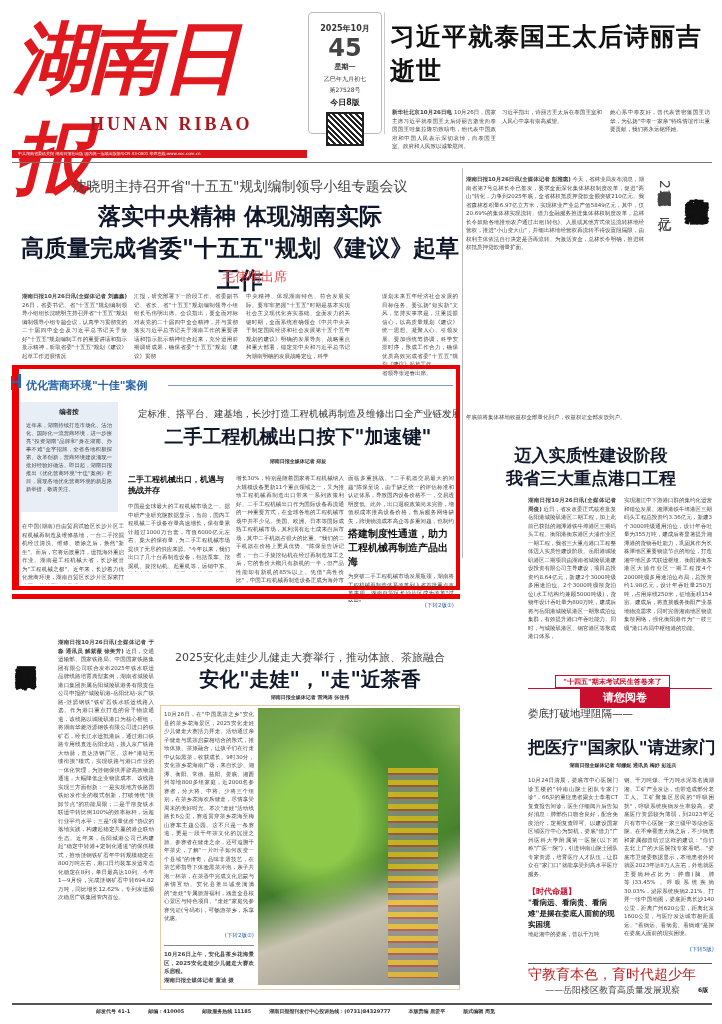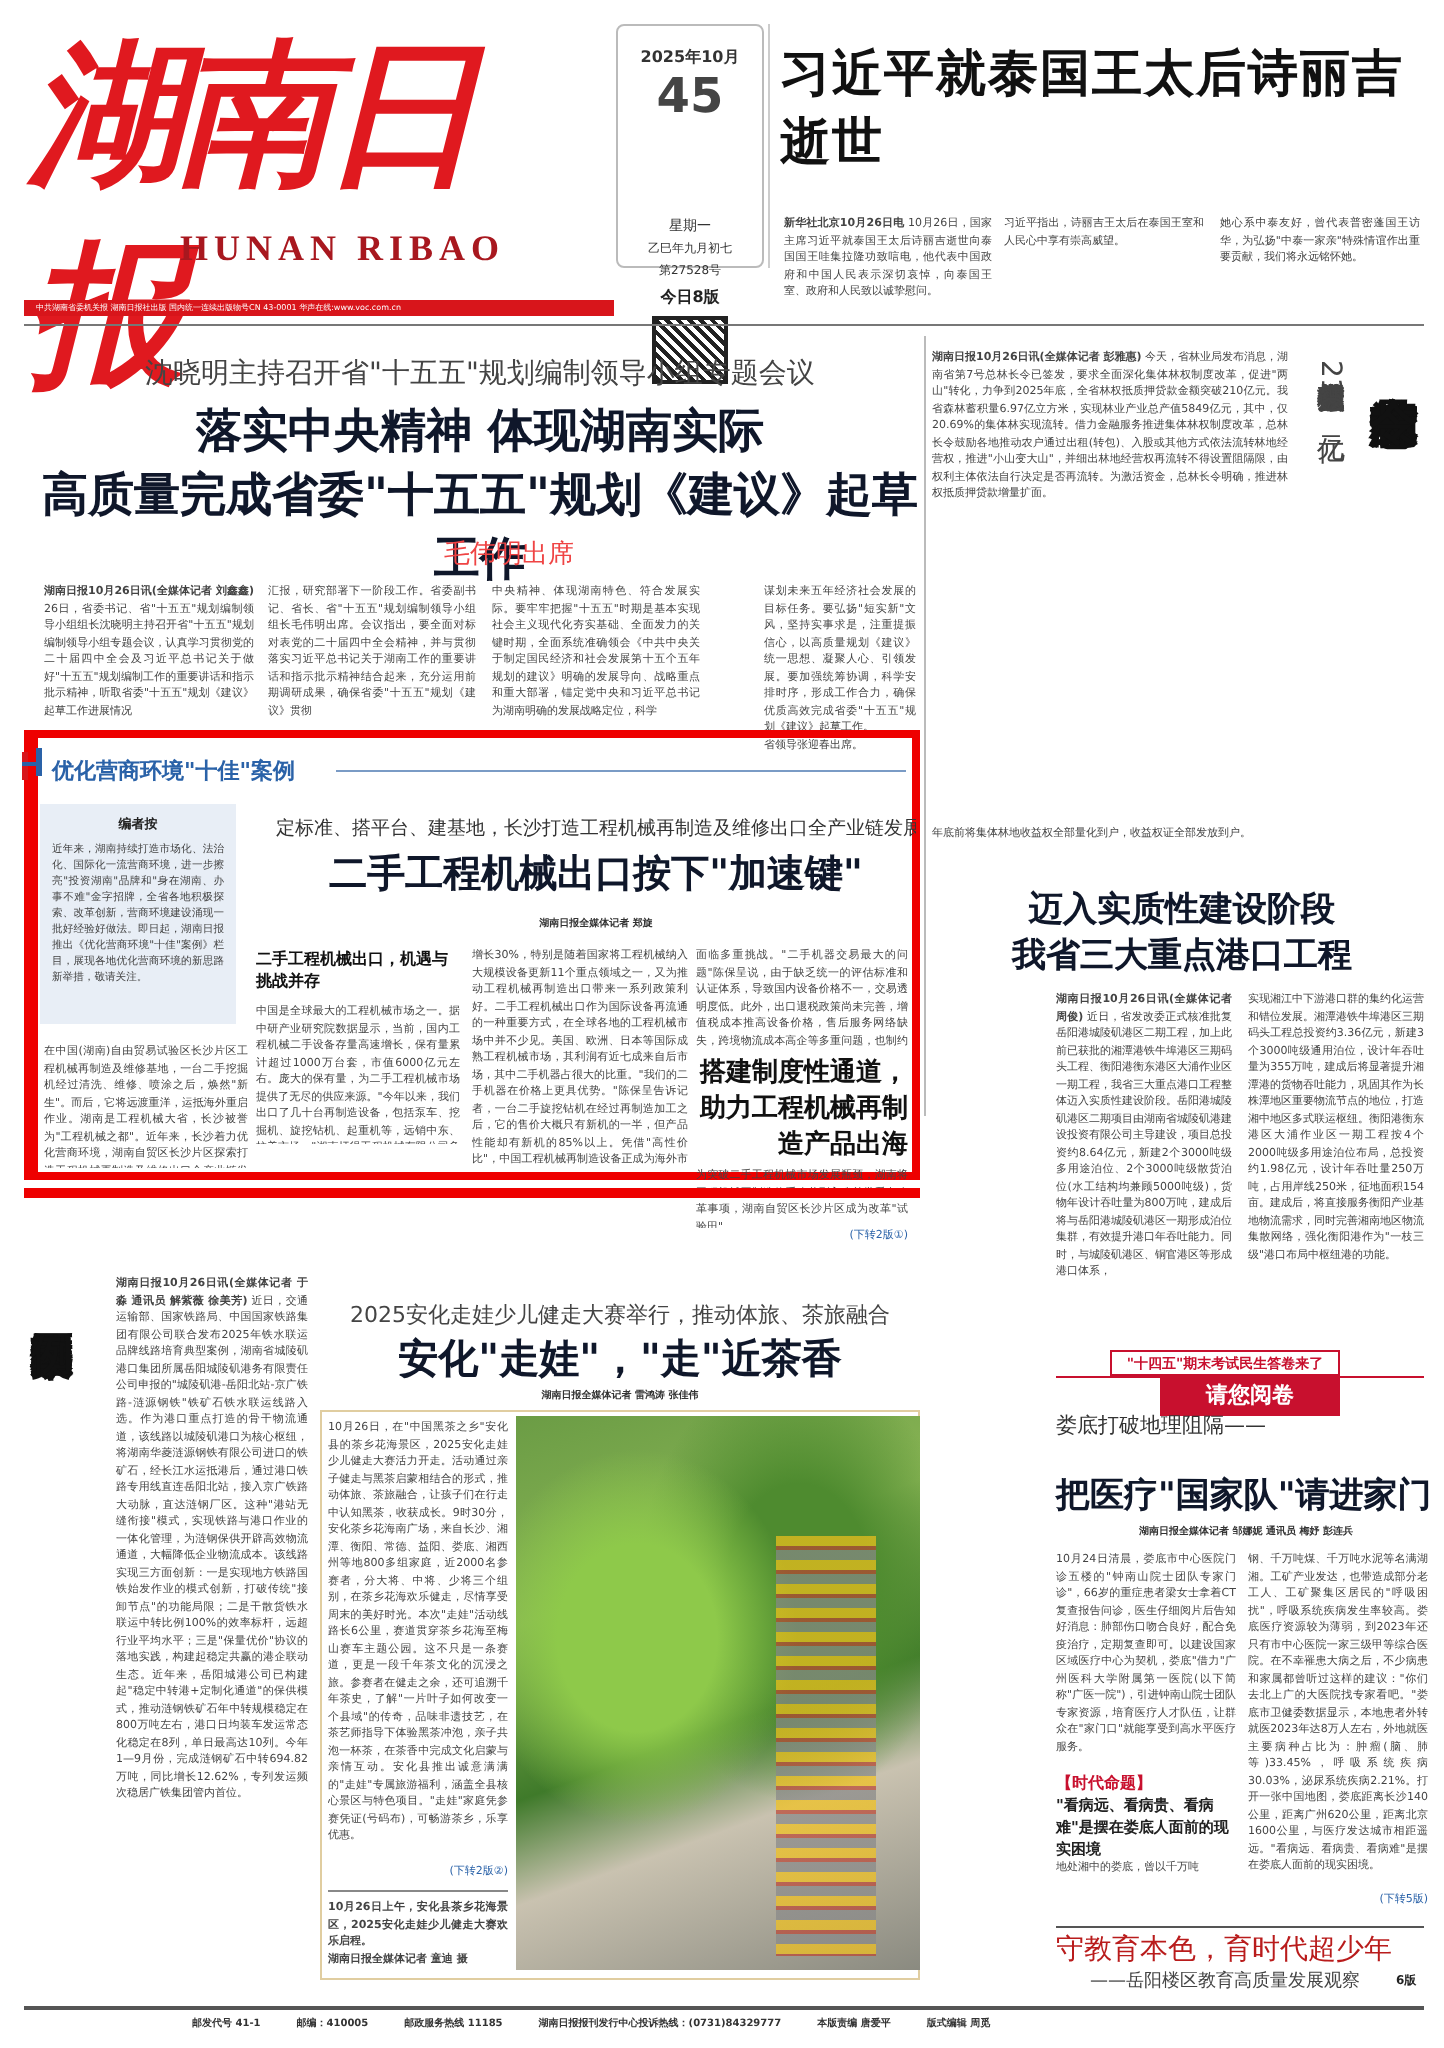--- a/index.html
+++ b/index.html
@@ -3,21 +3,21 @@
 <meta charset="utf-8">
 <style>
   * { box-sizing: border-box; margin: 0; padding: 0; }
   body { width: 722px; height: 1024px; background: #fff; font-family: "DejaVu Sans", sans-serif; color: #222; position: relative; overflow: hidden; }
   .abs { position: absolute; }
   .masthead-logo { left: 14px; top: 8px; width: 280px; height: 100px; color: #e0191f; font-family: "DejaVu Serif", serif; font-size: 78px; font-weight: bold; font-style: italic; letter-spacing: -4px; line-height: 100px; }
   .masthead-en { left: 90px; top: 114px; color: #a8181f; font-family: "Liberation Serif", serif; font-weight: bold; font-size: 18px; letter-spacing: 3px; }
   .datebox { left: 308px; top: 12px; width: 74px; height: 122px; border: 1px solid #bbb; border-radius: 4px; text-align: center; background: #fff; }
   .datebox .ym { font-size: 8px; margin-top: 10px; color: #333; font-weight: bold; }
   .datebox .day { font-size: 24px; font-weight: bold; color: #444; line-height: 28px; }
-  .datebox .wk { font-size: 7px; color: #333; font-weight: normal; margin-top: 46px; }
+  .datebox .wk { font-size: 7px; color: #333; font-weight: bold; }
   .datebox .lunar { font-size: 6px; color: #333; line-height: 8px; margin-top: 3px; }
   .datebox .pages { font-size: 8px; font-weight: bold; margin-top: 3px; }
   .qr { width: 38px; height: 34px; margin: 4px auto 0; background: repeating-linear-gradient(45deg,#222 0 2px,#fff 2px 4px), #222; border: 2px solid #222; }
   .redbar { left: 12px; top: 150px; width: 295px; height: 8px; background: #d8151b; color: #fff; font-size: 4px; line-height: 8px; padding-left: 6px; white-space: nowrap; overflow: hidden; }
   .lead-title { left: 390px; top: 20px; width: 325px; font-family: "DejaVu Sans", sans-serif; font-weight: bold; font-size: 25px; line-height: 34px; color: #111; letter-spacing: 1px; }
   .smalltext { font-size: 5.5px; line-height: 8.5px; color: #444; text-align: justify; }
   .col { position: absolute; }
   .divider-h { position: absolute; height: 1px; background: #888; }
   .kicker { font-size: 14px; color: #444; text-align: center; }
   .headline { font-weight: bold; color: #0f172a; text-align: center; }
@@ -118,21 +118,21 @@
 <div class="abs byline" style="left:138px; top:458px; width:320px;">湖南日报全媒体记者 郑旋</div>
 
 <div class="col smalltext" style="left:22px; top:522px; width:102px; height:62px; overflow:hidden;">在中国(湖南)自由贸易试验区长沙片区工程机械再制造及维修基地，一台二手挖掘机经过清洗、维修、喷涂之后，焕然"新生"。而后，它将远渡重洋，运抵海外重启作业。湖南是工程机械大省，长沙被誉为"工程机械之都"。近年来，长沙着力优化营商环境，湖南自贸区长沙片区探索打造工程机械再制造及维修出口全产业链发展新业态，大量性能优良的二手工程机械出口按下"加速键"。</div>
 <div class="col" style="left:128px; top:474px; width:102px;">
   <div class="section-head" style="font-size:8px; margin-bottom:6px;">二手工程机械出口，机遇与挑战并存</div>
   <div class="smalltext" style="height:70px; overflow:hidden;">中国是全球最大的工程机械市场之一。据中研产业研究院数据显示，当前，国内工程机械二手设备存量高速增长，保有量累计超过1000万台套，市值6000亿元左右。庞大的保有量，为二手工程机械市场提供了无尽的供应来源。"今年以来，我们出口了几十台再制造设备，包括泵车、挖掘机、旋挖钻机、起重机等，远销中东、拉美市场。"湖南圩得工程机械有限公司负责人陈保呈介绍，到10月份，公司今年业务较去年增长30%以上。近三年，我国二手工程机械出口年均</div>
 </div>
 <div class="col smalltext" style="left:236px; top:474px; width:108px; height:110px; overflow:hidden;">增长30%，特别是随着国家将工程机械纳入大规模设备更新11个重点领域之一，又为推动工程机械再制造出口带来一系列政策利好。二手工程机械出口作为国际设备再流通的一种重要方式，在全球各地的工程机械市场中并不少见。美国、欧洲、日本等国际成熟工程机械市场，其利润有近七成来自后市场，其中二手机器占很大的比重。"我们的二手机器在价格上更具优势。"陈保呈告诉记者，一台二手旋挖钻机在经过再制造加工之后，它的售价大概只有新机的一半，但产品性能却有新机的85%以上。凭借"高性价比"，中国工程机械再制造设备正成为海外市场的"香饽饽"。尽管市场前景广阔，但二手工程机械出口仍然</div>
 <div class="col" style="left:348px; top:474px; width:106px;">
   <div class="smalltext" style="height:50px; overflow:hidden;">面临多重挑战。"二手机器交易最大的问题"陈保呈说，由于缺乏统一的评估标准和认证体系，导致国内设备价格不一，交易透明度低。此外，出口退税政策尚未完善，增值税成本推高设备价格，售后服务网络缺失，跨境物流成本高企等多重问题，也制约着行业发展。</div>
-  <div class="section-head" style="font-size:13px; margin:3px 0; text-align:right;">搭建制度性通道，助力工程机械再制造产品出海</div>
+  <div class="section-head" style="font-size:10px; margin:3px 0; text-align:left;">搭建制度性通道，助力工程机械再制造产品出海</div>
   <div class="smalltext" style="height:30px; overflow:hidden;">为突破二手工程机械市场发展瓶颈，湖南将工程机械再制造体系改革列入省首批重点改革事项，湖南自贸区长沙片区成为改革"试验田"。</div>
   <div class="jump" style="text-align:right;">(下转2版①)</div>
 </div>
 
 <div class="abs headline" style="left:466px; top:444px; width:250px; font-size:17px; line-height:23px;">
   <div>迈入实质性建设阶段</div>
   <div>我省三大重点港口工程</div>
 </div>
 <div class="col smalltext" style="left:528px; top:496px; width:88px; height:156px; overflow:hidden;">
   <b>湖南日报10月26日讯(全媒体记者 周俊)</b>

